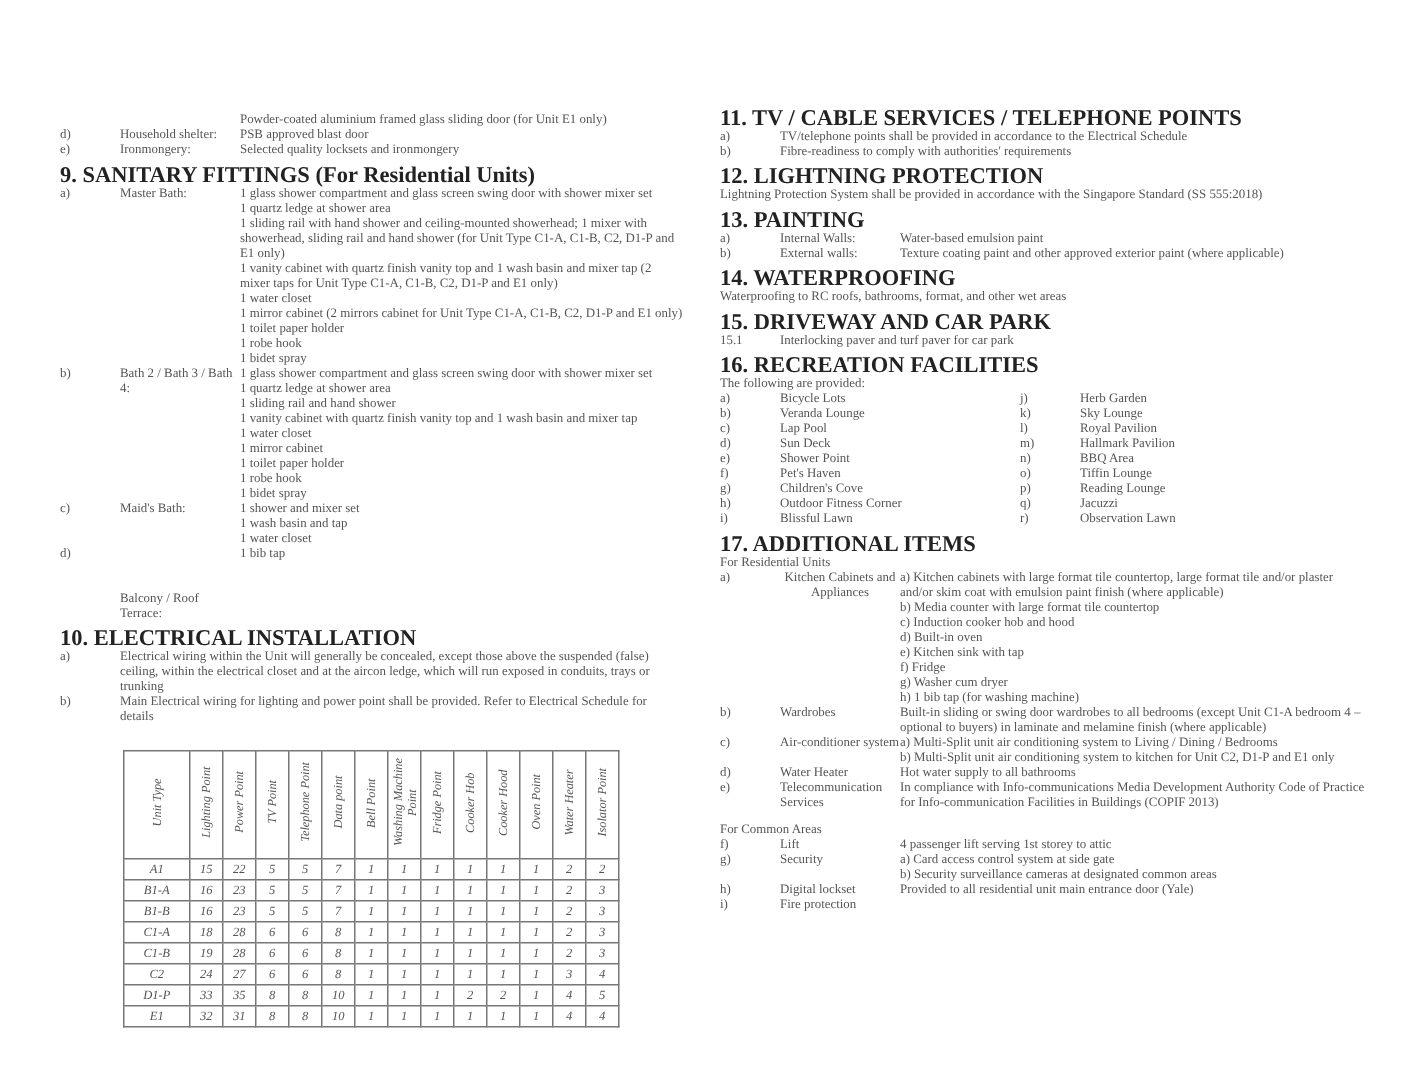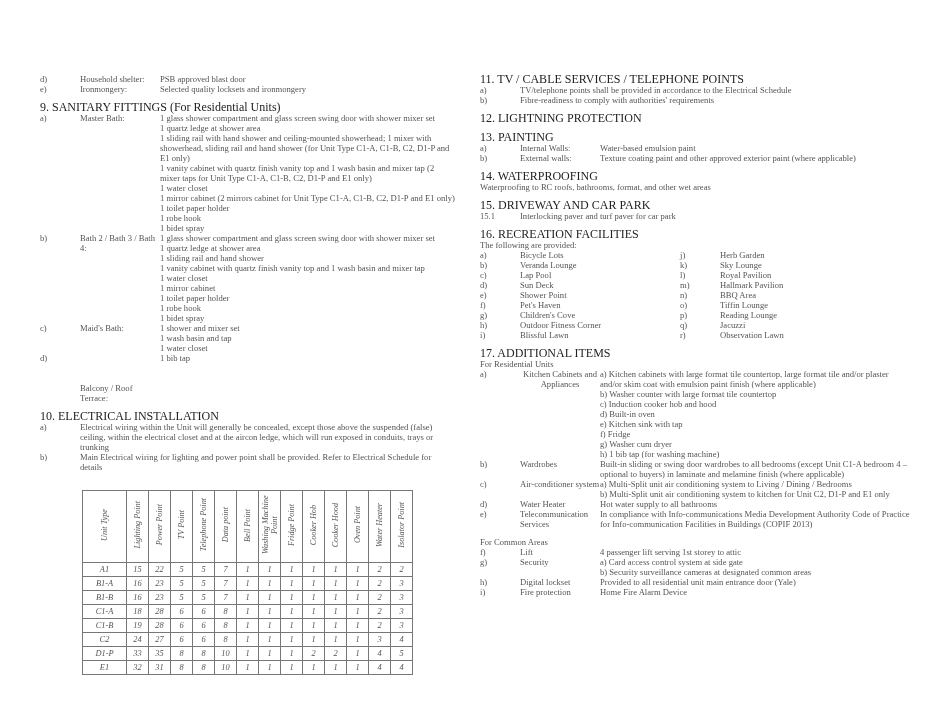--- a/index.html
+++ b/index.html
@@ -1,21 +1,21 @@
 <!DOCTYPE html>
 <html><head>
 <meta charset="utf-8">
 <style>
   * { box-sizing: border-box; margin: 0; padding: 0; }
   html, body { width: 943px; height: 717px; background: #ffffff; overflow: hidden; }
   body { font-family: "Liberation Serif", "DejaVu Serif", serif; color: #555555; font-size: 8.6px; line-height: 10px; position: relative; }
   .col { position: absolute; top: 74px; }
   #left { left: 40px; width: 415px; }
   #right { left: 480px; width: 430px; }
-  .h { font-weight: normal; color: #222222; font-size: 12px; margin-top: 8px; line-height: 11px; }
+  .h { font-weight: bold; color: #222222; font-size: 15px; margin-top: 8px; line-height: 11px; }
   .h.first { margin-top: 0; }
   .row { display: flex; }
   .lbl { width: 40px; flex: none; }
   .name { width: 80px; flex: none; }
   .val { flex: 1; }
   .plain { }
   .rec { display: flex; }
   .paint .name { width: 80px; }
   .addl .name { width: 80px; }
   table { border-collapse: collapse; margin-left: 42px; margin-top: 18px; font-style: italic; }
@@ -27,20 +27,21 @@
   .gap { height: 8px; }
 </style>
 </head>
 <body>
 
 <div id="left" class="col">
   <div id="top-items">
       <div class="row">
         <span class="lbl"></span>
         <span class="name" style="width: 80px;"></span>
+        <span class="val">Powder-coated aluminium framed glass sliding door (for Unit E1 only)</span>
       </div>
       <div class="row">
         <span class="lbl">d)</span>
         <span class="name" style="width: 80px;">Household shelter:</span>
         <span class="val">PSB approved blast door</span>
       </div>
       <div class="row">
         <span class="lbl">e)</span>
         <span class="name" style="width: 80px;">Ironmongery:</span>
         <span class="val">Selected quality locksets and ironmongery</span>
@@ -268,20 +269,21 @@
         <span class="lbl">a)</span>
         <span class="val">TV/telephone points shall be provided in accordance to the Electrical Schedule</span>
       </div>
       <div class="row">
         <span class="lbl">b)</span>
         <span class="val">Fibre-readiness to comply with authorities' requirements</span>
       </div>
     </div>
 
   <div class="h">12. LIGHTNING PROTECTION</div>
+  <div class="plain">Lightning Protection System shall be provided in accordance with the Singapore Standard (SS 555:2018)</div>
 
   <div class="h">13. PAINTING</div>
   <div id="painting" class="paint">
       <div class="row">
         <span class="lbl">a)</span>
         <span class="name" style="width: 80px;">Internal Walls:</span>
         <span class="val">Water-based emulsion paint</span>
       </div>
       <div class="row">
         <span class="lbl">b)</span>
@@ -387,21 +389,21 @@
   </div>
 
   <div class="h">17. ADDITIONAL ITEMS</div>
   <div>For Residential Units</div>
   <div id="residential" class="addl">
       <div class="row">
         <span class="lbl">a)</span>
         <span class="name" style="width: 80px; text-align: center;">Kitchen Cabinets and Appliances</span>
         <span class="val">
           <div>a) Kitchen cabinets with large format tile countertop, large format tile and/or plaster and/or skim coat with emulsion paint finish (where applicable)</div>
-          <div>b) Washer counter with large format tile countertop</div>
+          <div>b) Media counter with large format tile countertop</div>
           <div>c) Induction cooker hob and hood</div>
           <div>d) Built-in oven</div>
           <div>e) Kitchen sink with tap</div>
           <div>f) Fridge</div>
           <div>g) Washer cum dryer</div>
           <div>h) 1 bib tap (for washing machine)</div>
         </span>
       </div>
       <div class="row">
         <span class="lbl">b)</span>
@@ -454,18 +456,15 @@
       <div class="row">
         <span class="lbl">h)</span>
         <span class="name" style="width: 80px;">Digital lockset</span>
         <span class="val">
           <div>Provided to all residential unit main entrance door (Yale)</div>
         </span>
       </div>
       <div class="row">
         <span class="lbl">i)</span>
         <span class="name" style="width: 80px;">Fire protection</span>
-        <span class="val">
-          <div>Home Fire Alarm Device</div>
-        </span>
       </div>
     </div>
 </div>
 
 </body></html>

